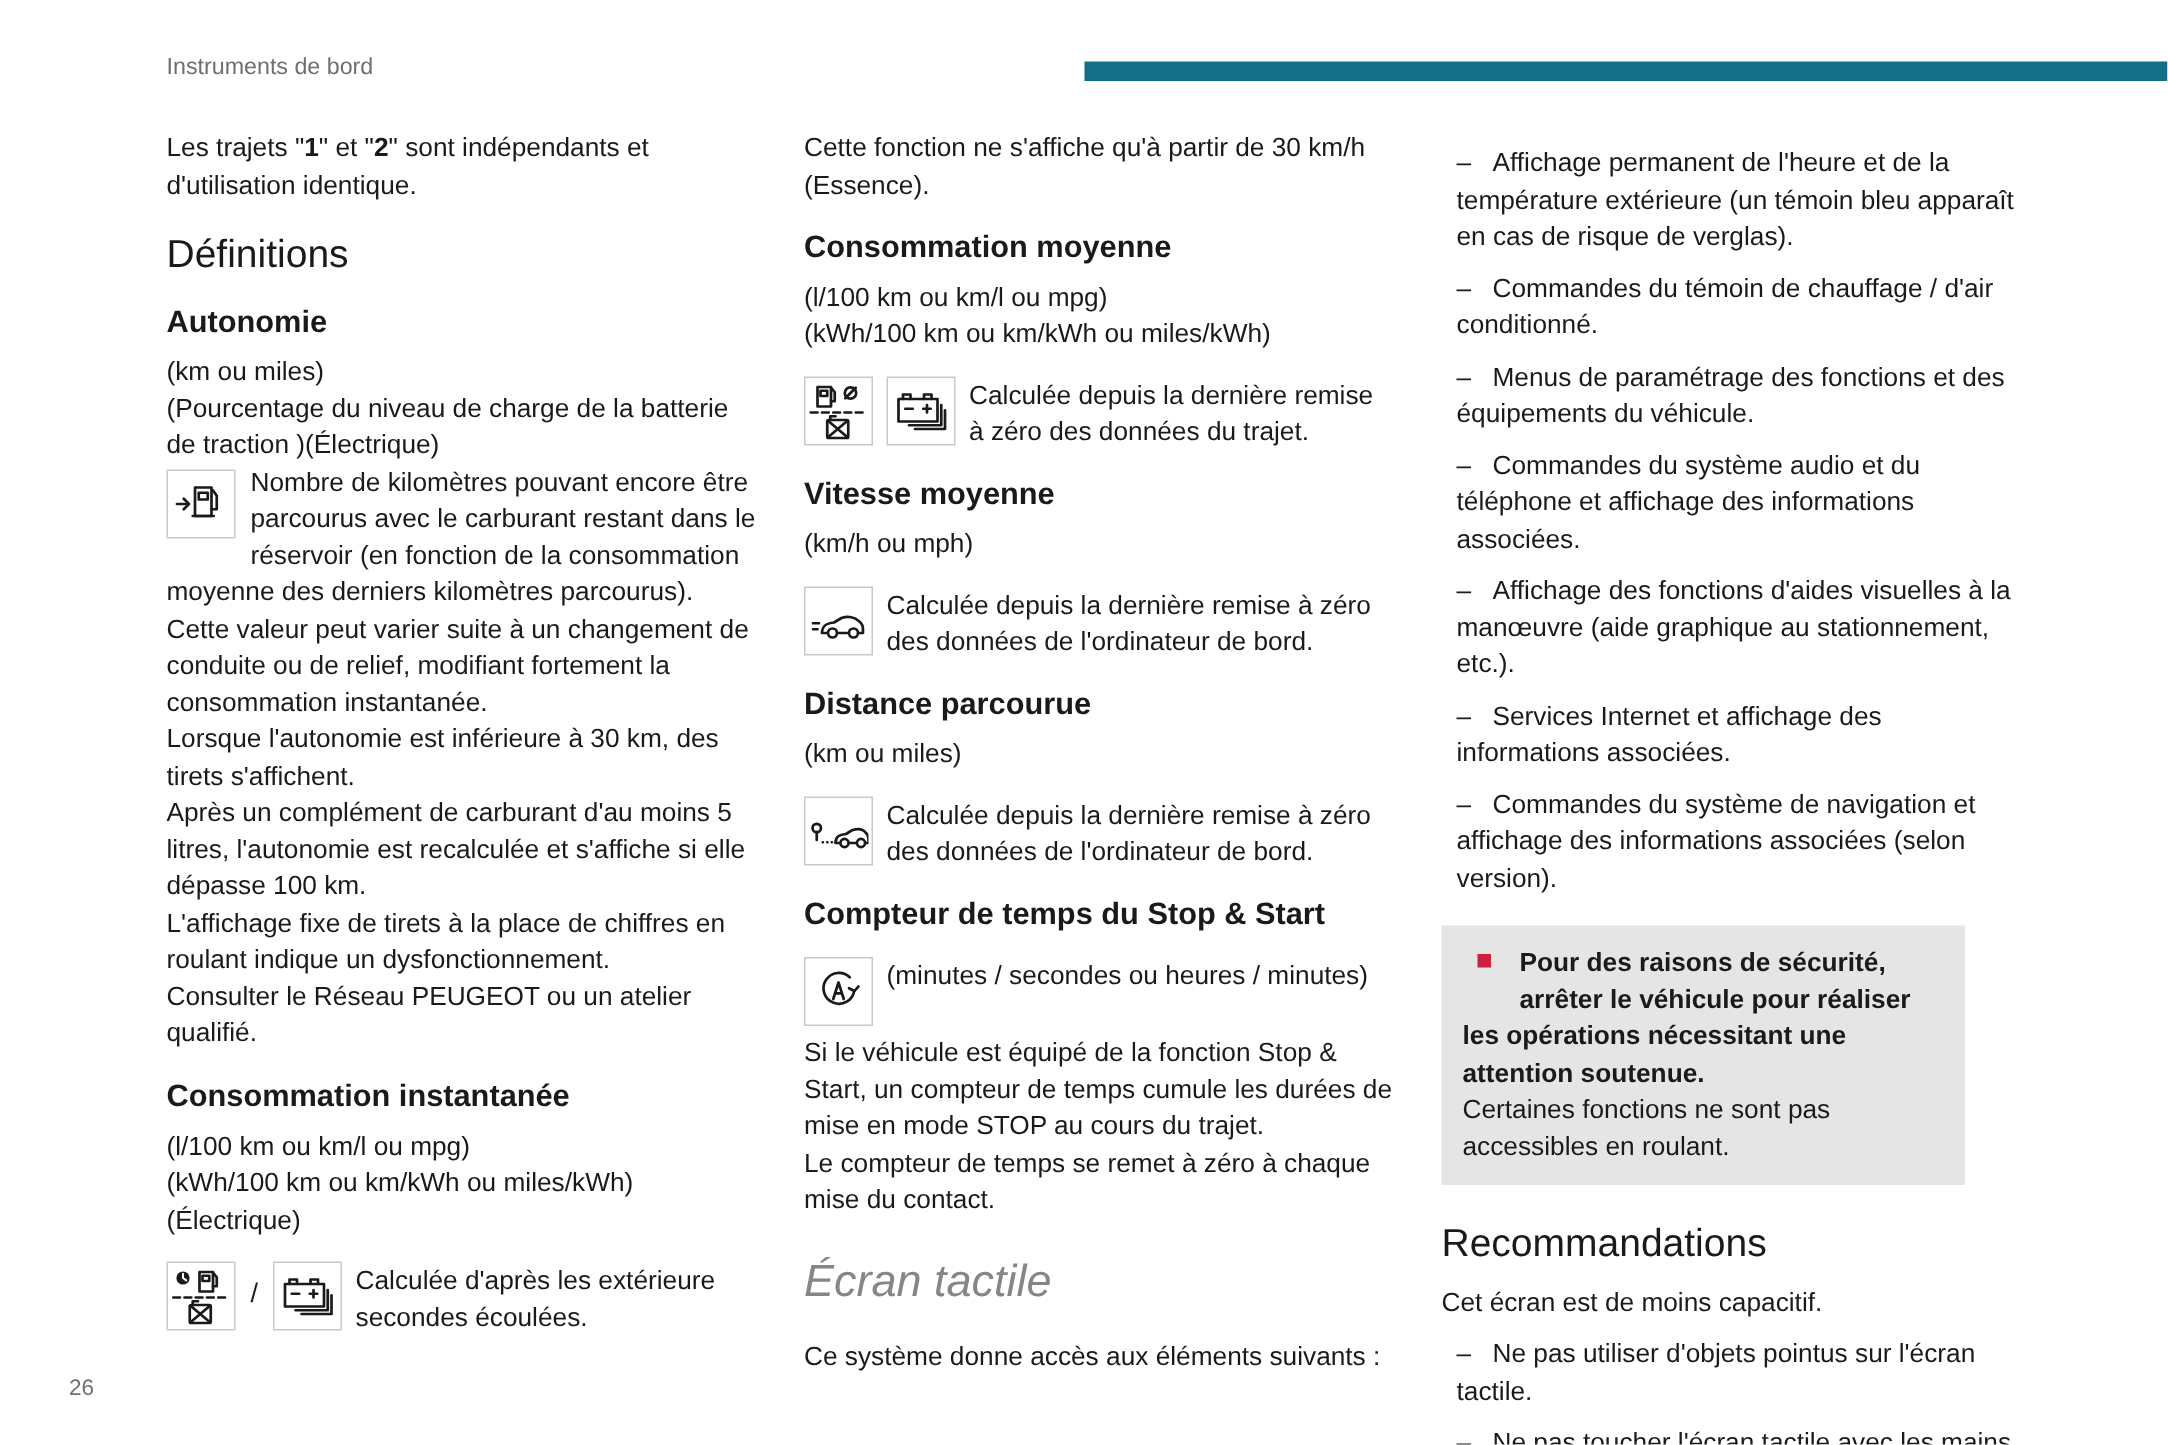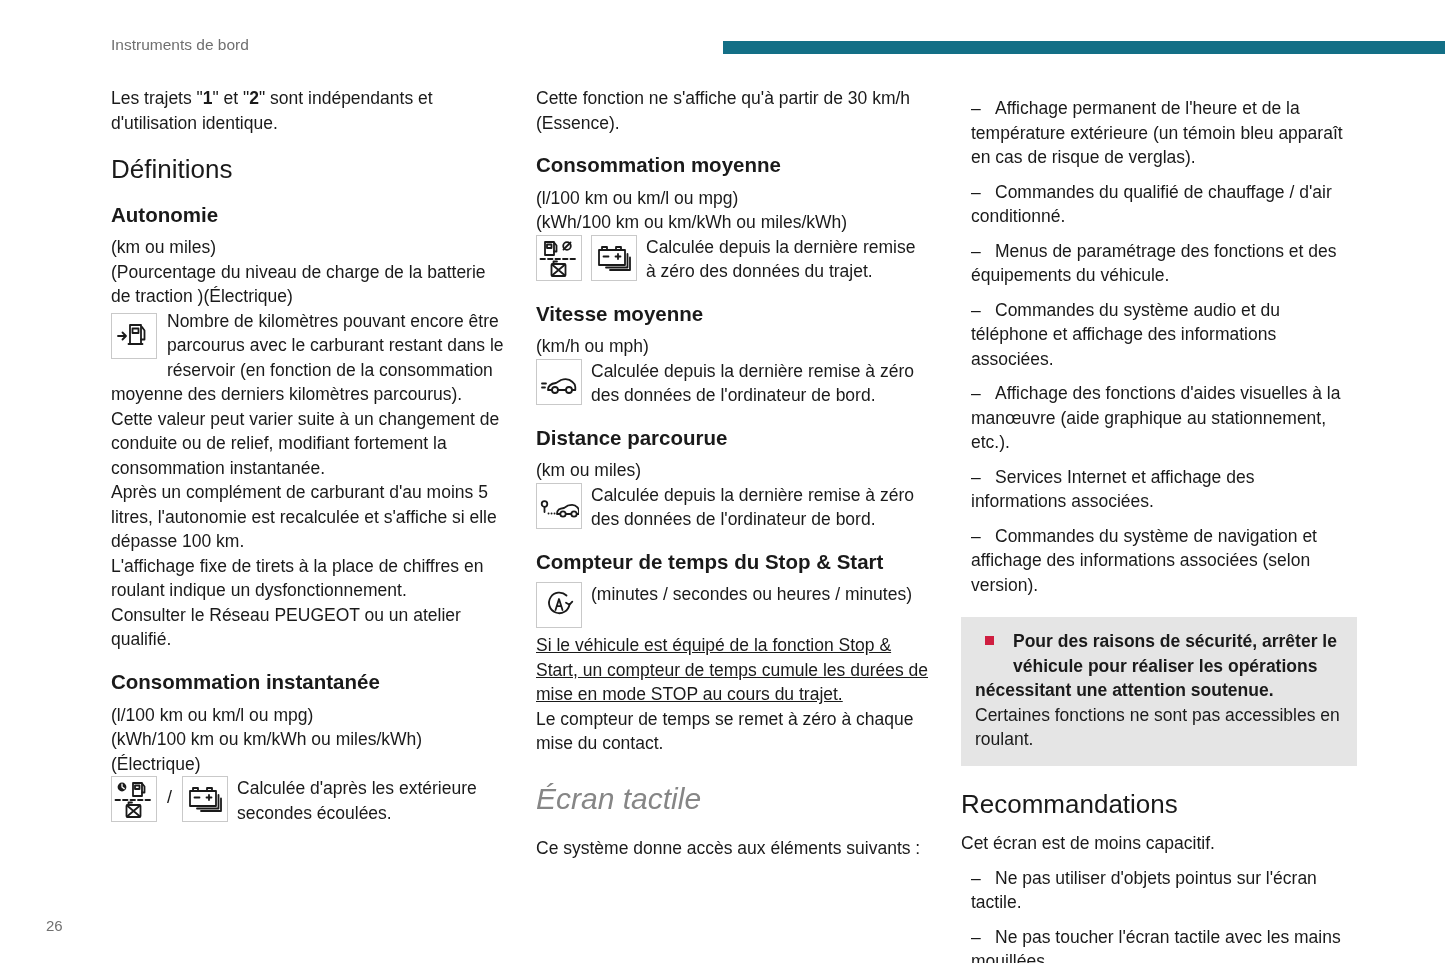--- a/index.html
+++ b/index.html
@@ -21,31 +21,31 @@
   .h1{font-size:26px;font-weight:normal;margin:20px 0 12px 0;line-height:1.15;}
   .h1-gray{font-size:30px;font-weight:400;color:var(--heading_gray,#868686);margin:26px 0 20px 0;line-height:1.15;font-style:italic;}
   .h2{font-size:20.5px;font-weight:bold;margin:18px 0 8px 0;line-height:1.2;}
   .b{font-weight:bold;}
 
   .icon-box{
     width:46px;height:46px;flex:0 0 46px;border:1px solid #c9c9c9;background:#fff;
     display:flex;align-items:center;justify-content:center;box-sizing:border-box;
   }
   .float-icon{float:left;margin:4px 10px 2px 0;}
-  .icon-row{display:flex;align-items:flex-start;gap:9px;margin-top:0;}
+  .icon-row{display:flex;align-items:flex-start;gap:9px;margin-top:16px;}
   .icon-row .cap{padding-top:0;}
   .slash{line-height:42px;font-size:18px;padding:0 1px;}
   svg{display:block;}
   svg .ln{fill:none;stroke:#1a1a1a;stroke-width:1.8;stroke-linecap:round;stroke-linejoin:round;}
   svg .fl{fill:#1a1a1a;stroke:none;}
   svg .wh{fill:#ffffff;stroke:#1a1a1a;stroke-width:1.8;}
 
   .warn-box{
     background:var(--box_bg,#e5e5e5);margin-top:20px;padding:12px 14px 14px 14px;
-    box-sizing:border-box;width:396px;
+    box-sizing:border-box;width:349px;
   }
   .excl{float:left;width:24px;height:46px;margin:2px 12px 0 2px;}
   .excl .bar{width:9px;height:27px;background:var(--warning_red,#cf1e40);margin:0 auto;}
   .excl .dot{width:9px;height:9px;background:var(--warning_red,#cf1e40);margin:5px auto 0 auto;}
   .clearfix::after{content:"";display:block;clear:both;}
   .li{margin:10px;}
   .dash{display:inline-block;min-width:24px;}
 </style>
 </head>
 <body>
@@ -72,20 +72,21 @@
             <path class="ln" d="M4 20 h7"></path>
             <path class="ln" d="M8.5 16.5 L12 20 l-3.5 3.5"></path>
             <rect class="ln" x="16" y="9" width="11" height="19"></rect>
             <rect class="ln" x="18.5" y="12.5" width="6" height="4.5"></rect>
             <path class="ln" d="M14.5 28 h14"></path>
             <path class="ln" d="M27 23.5 h3.5 v-9 l-2.5 -3.5"></path>
           </svg>
         </span>
         <p>Nombre de kilomètres pouvant encore être parcourus avec le carburant restant dans le réservoir (en fonction de la consommation moyenne des derniers kilomètres parcourus).</p>
         <p>Cette valeur peut varier suite à un changement de conduite ou de relief, modifiant fortement la consommation instantanée.</p>
+        <p>Lorsque l'autonomie est inférieure à 30 km, des tirets s'affichent.</p>
         <p>Après un complément de carburant d'au moins 5 litres, l'autonomie est recalculée et s'affiche si elle dépasse 100 km.</p>
         <p>L'affichage fixe de tirets à la place de chiffres en roulant indique un dysfonctionnement.</p>
         <p>Consulter le Réseau PEUGEOT ou un atelier qualifié.</p>
       </div>
 
       <div class="h2">Consommation instantanée</div>
       <p>(l/100 km ou km/l ou mpg)</p>
       <p>(kWh/100 km ou km/kWh ou miles/kWh)</p>
       <p>(Électrique)</p>
 
@@ -185,30 +186,30 @@
       <div class="icon-row">
         <span class="icon-box">
           <svg width="40" height="40" viewBox="0 0 40 40">
             <path class="ln" d="M27.5 10.5 A10.3 10.3 0 1 0 30.5 19.5"></path>
             <path class="ln" d="M27 17.8 l3.5 1.9 l2.8 -3"></path>
             <path class="ln" d="M16.5 25 l3.5 -11 l3.5 11 M17.8 21.2 h4.5"></path>
           </svg>
         </span>
         <p class="cap">(minutes / secondes ou heures / minutes)</p>
       </div>
-      <p style="margin-top:5px;text-decoration:underline;">Si le véhicule est équipé de la fonction Stop &amp; Start, un compteur de temps cumule les durées de mise en mode STOP au cours du trajet.</p>
+      <p style="margin-top:5px;">Si le véhicule est équipé de la fonction Stop &amp; Start, un compteur de temps cumule les durées de mise en mode STOP au cours du trajet.</p>
       <p>Le compteur de temps se remet à zéro à chaque mise du contact.</p>
 
       <div class="h1-gray">Écran tactile</div>
       <p>Ce système donne accès aux éléments suivants :</p>
     </div>
 
     <div class="col">
       <p class="li"><span class="dash">–</span><span>Affichage permanent de l'heure et de la température extérieure (un témoin bleu apparaît en cas de risque de verglas).</span></p>
-      <p class="li"><span class="dash">–</span><span>Commandes du qualifié de chauffage / d'air conditionné.</span></p>
+      <p class="li"><span class="dash">–</span><span>Commandes du témoin de chauffage / d'air conditionné.</span></p>
       <p class="li"><span class="dash">–</span><span>Menus de paramétrage des fonctions et des équipements du véhicule.</span></p>
       <p class="li"><span class="dash">–</span><span>Commandes du système audio et du téléphone et affichage des informations associées.</span></p>
       <p class="li"><span class="dash">–</span><span>Affichage des fonctions d'aides visuelles à la manœuvre (aide graphique au stationnement, etc.).</span></p>
       <p class="li"><span class="dash">–</span><span>Services Internet et affichage des informations associées.</span></p>
       <p class="li"><span class="dash">–</span><span>Commandes du système de navigation et affichage des informations associées (selon version).</span></p>
 
       <div class="warn-box clearfix">
         <span class="excl">
           <span class="bar"></span><span class="dot" style="display:block;"></span>
         </span>

